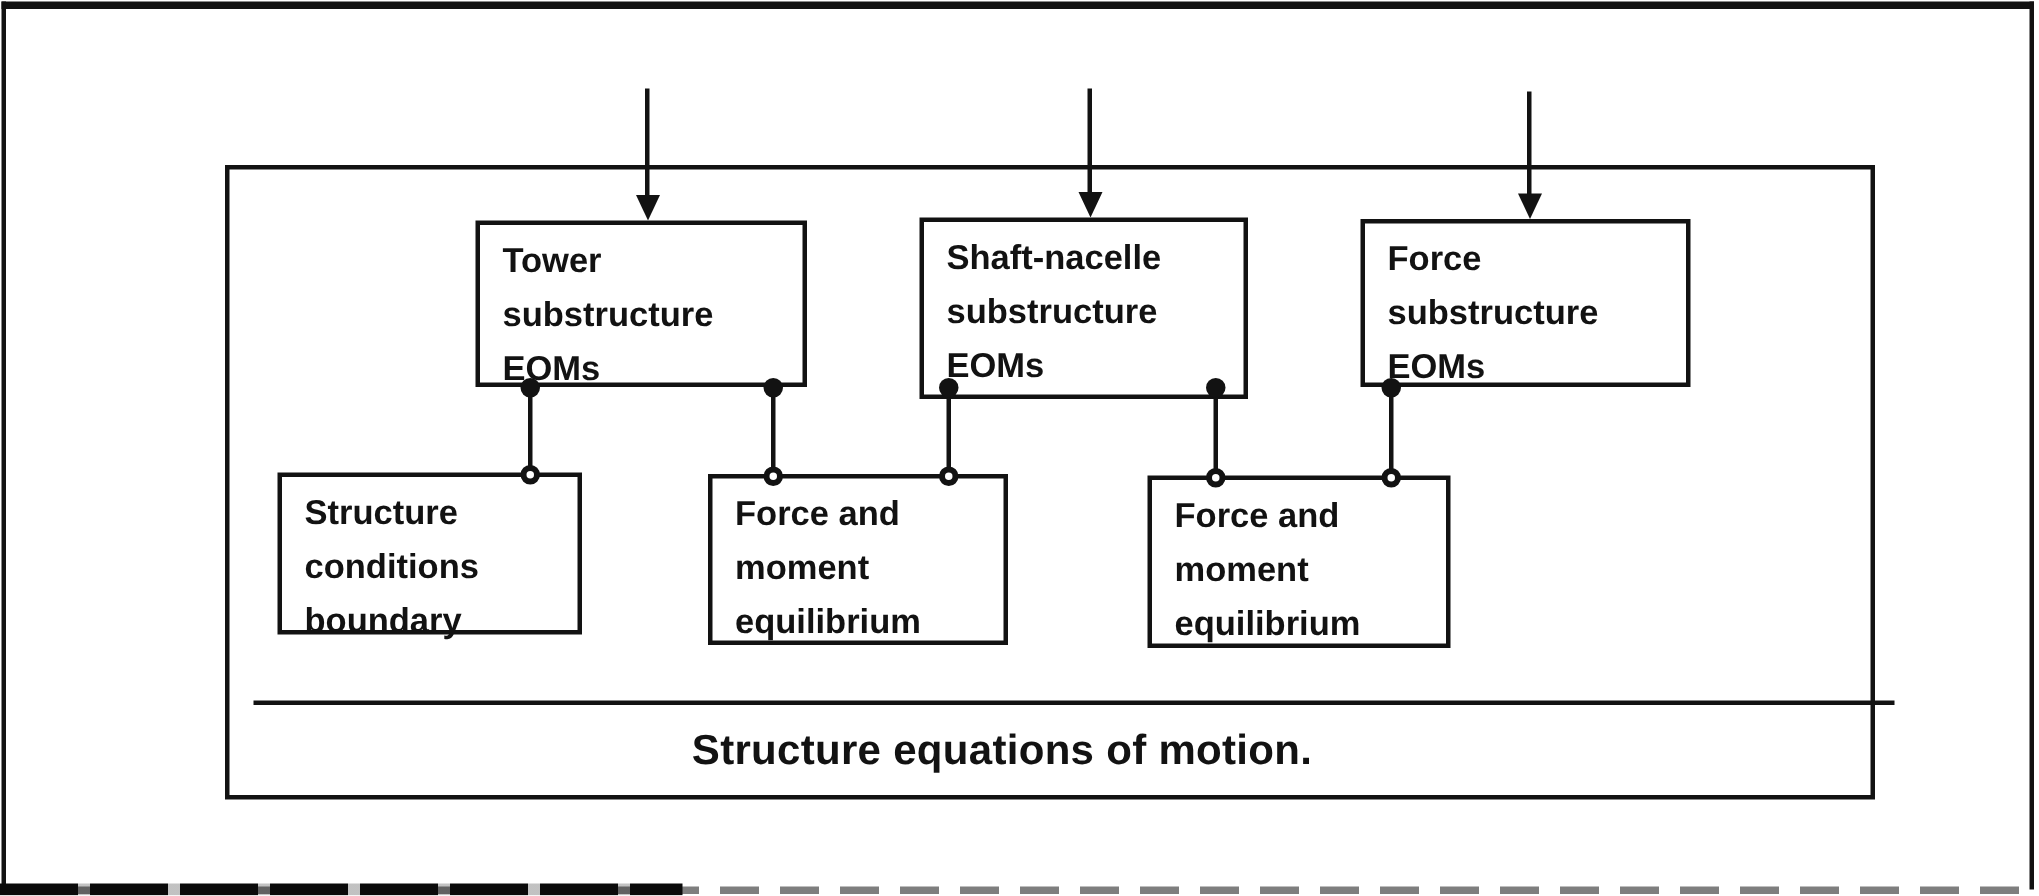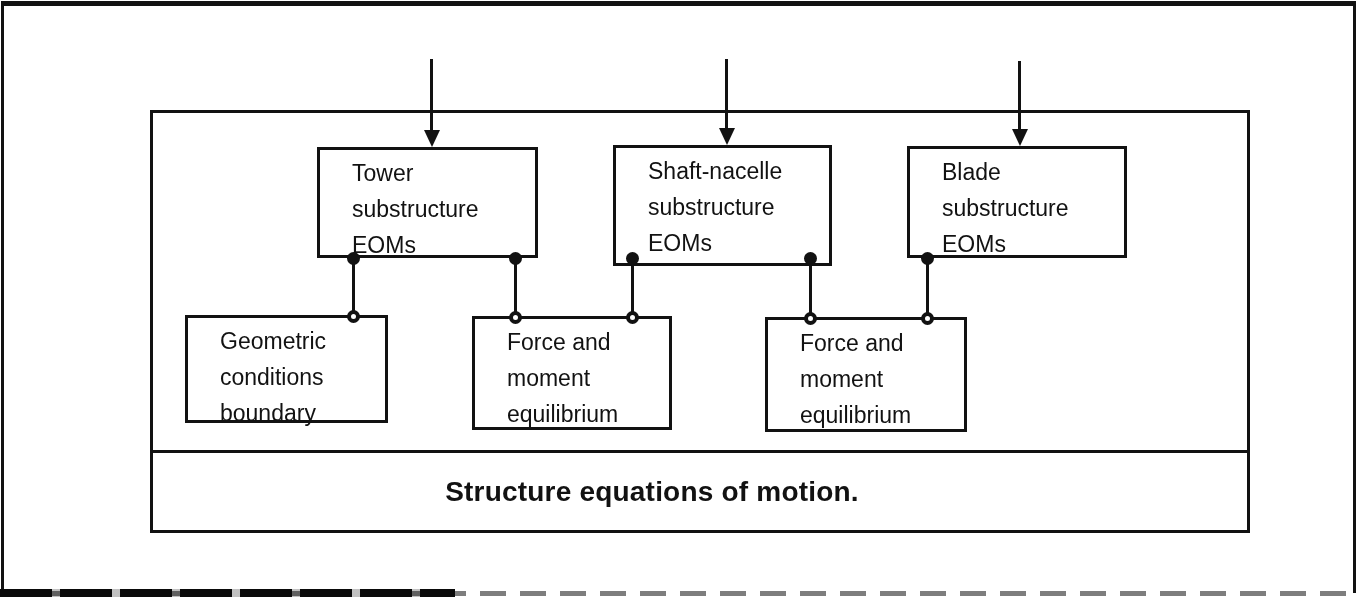--- a/index.html
+++ b/index.html
@@ -42,43 +42,43 @@
 
   
   .container {
     position: absolute;
     left: 150px; top: 110px;
     width: 1100px; height: 423px;
     border: 3px solid var(--ink);
   }
   .footer-bar {
     position: absolute;
-    left: 0; bottom: 0;
-    width: 100%; height: 80px;
+    left: 16px; bottom: 0;
+    width: 100%; height: 63px;
     border-top: 3px solid var(--ink);
     display: flex;
     align-items: center;
     justify-content: center;
   }
   .footer-bar .footer-text {
     font-size: 28px;
     font-weight: bold;
     letter-spacing: 0.2px;
     transform: translateX(-48px);
     white-space: nowrap;
   }
 
   
   .box {
     position: absolute;
     border: 3px solid var(--ink);
     background: var(--paper);
-    padding: 5px 6px 0 32px;
+    padding: 5px 6px 0 15px;
     font-size: 23px;
-    font-weight: normal;
+    font-weight: bold;
     line-height: 36px;
     white-space: nowrap;
   }
   .box span { display: block; }
 
   #box-tower      { left: 317px; top: 147px; width: 221px; height: 111px; }
   #box-shaft      { left: 613px; top: 145px; width: 219px; height: 121px; }
   #box-blade      { left: 907px; top: 146px; width: 220px; height: 112px; }
   #box-geometric  { left: 185px; top: 315px; width: 203px; height: 108px; }
   #box-force1     { left: 472px; top: 316px; width: 200px; height: 114px; }
@@ -169,27 +169,27 @@
     <span>Tower</span>
     <span>substructure</span>
     <span>EOMs</span>
   </div>
   <div class="box" id="box-shaft">
     <span>Shaft-nacelle</span>
     <span>substructure</span>
     <span>EOMs</span>
   </div>
   <div class="box" id="box-blade">
-    <span>Blade</span>
+    <span>Force</span>
     <span>substructure</span>
     <span>EOMs</span>
   </div>
 
   <div class="box" id="box-geometric">
-    <span>Geometric</span>
+    <span>Structure</span>
     <span>conditions</span>
     <span>boundary</span>
   </div>
   <div class="box" id="box-force1">
     <span>Force and</span>
     <span>moment</span>
     <span>equilibrium</span>
   </div>
   <div class="box" id="box-force2">
     <span>Force and</span>

